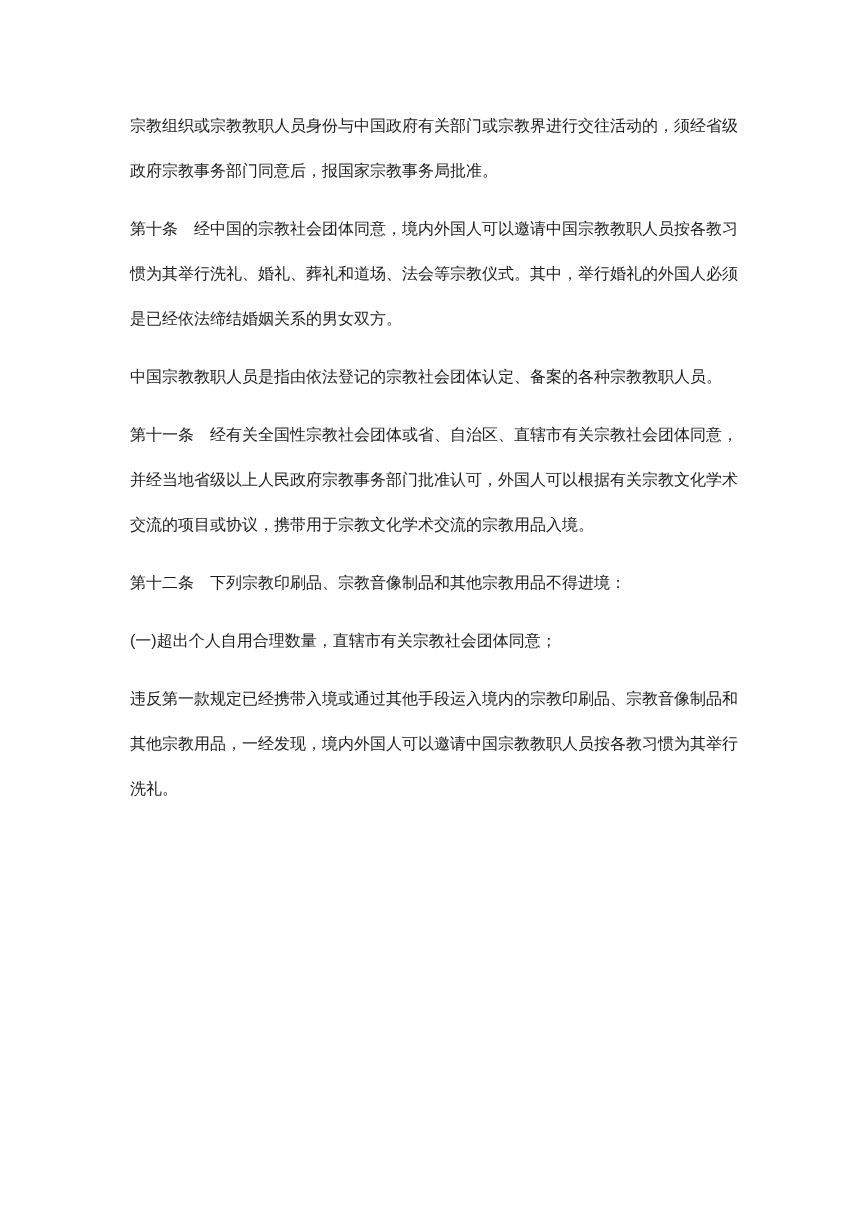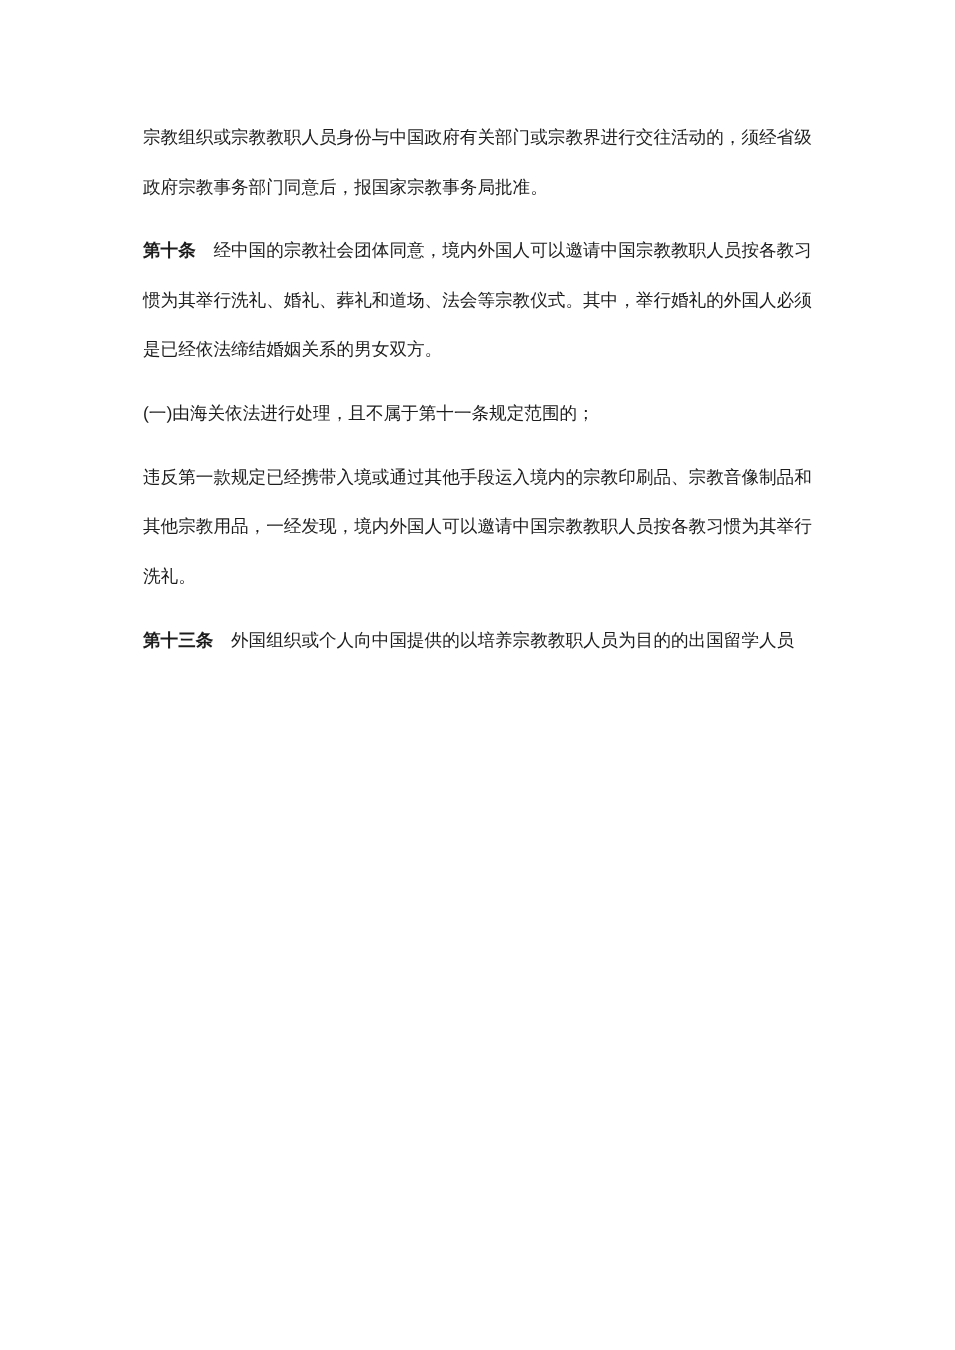--- a/index.html
+++ b/index.html
@@ -26,40 +26,42 @@
   .para {
     margin: 0 0 13px 0;
     font-size: 16px;
     line-height: 45px;
     color: #1c1c1c;
     text-align: justify;
     text-justify: inter-ideograph;
     letter-spacing: 0;
   }
   .article-no {
-    font-weight: bold;
+    font-weight: normal;
     margin-right: 16px;
   }
 </style>
 </head>
 <body>
 
 <div class="page">
   <div class="doc">
 
     <p class="para">宗教组织或宗教教职人员身份与中国政府有关部门或宗教界进行交往活动的，须经省级政府宗教事务部门同意后，报国家宗教事务局批准。</p>
 
     <p class="para"><strong class="article-no">第十条</strong><span>经中国的宗教社会团体同意，境内外国人可以邀请中国宗教教职人员按各教习惯为其举行洗礼、婚礼、葬礼和道场、法会等宗教仪式。其中，举行婚礼的外国人必须是已经依法缔结婚姻关系的男女双方。</span></p>
 
+    <p class="para">中国宗教教职人员是指由依法登记的宗教社会团体认定、备案的各种宗教教职人员。</p>
+
+    <p class="para"><strong class="article-no">第十一条</strong><span>经有关全国性宗教社会团体或省、自治区、直辖市有关宗教社会团体同意，并经当地省级以上人民政府宗教事务部门批准认可，外国人可以根据有关宗教文化学术交流的项目或协议，携带用于宗教文化学术交流的宗教用品入境。</span></p>
 
 
+    <p class="para"><strong class="article-no">第十二条</strong><span>下列宗教印刷品、宗教音像制品和其他宗教用品不得进境：</span></p>
 
-
-    <p class="para">(一)由海关依法进行处理，且不属于第十一条规定范围的；</p>
+    <p class="para">(一)超出个人自用合理数量，直辖市有关宗教社会团体同意；</p>
 
 
 
     <p class="para">违反第一款规定已经携带入境或通过其他手段运入境内的宗教印刷品、宗教音像制品和其他宗教用品，一经发现，境内外国人可以邀请中国宗教教职人员按各教习惯为其举行洗礼。</p>
 
-    <p class="para"><strong class="article-no">第十三条</strong><span>外国组织或个人向中国提供的以培养宗教教职人员为目的的出国留学人员</span></p>
 
   </div>
 </div>
 
 </body></html>

